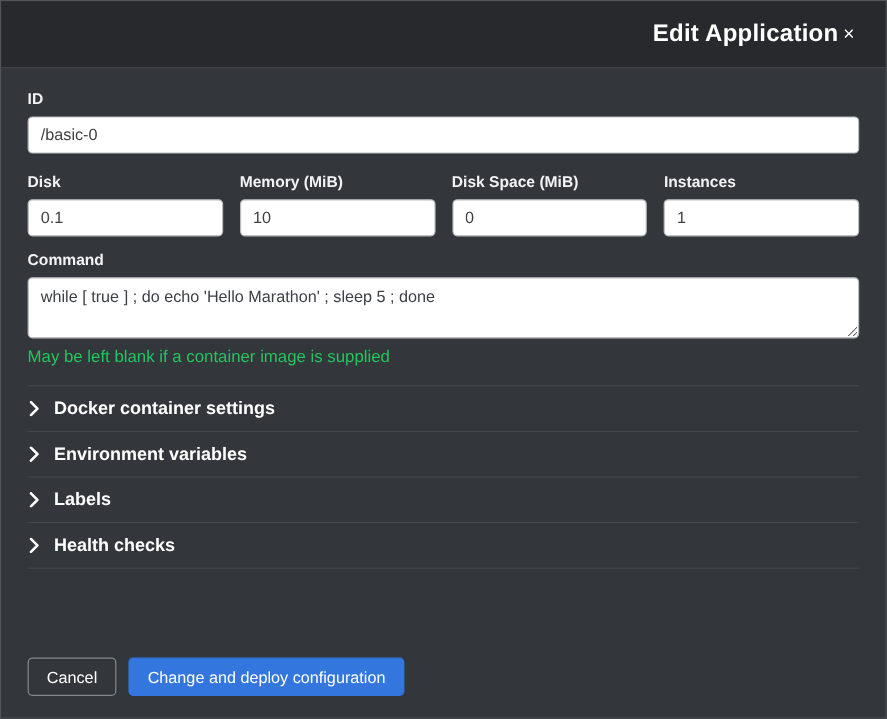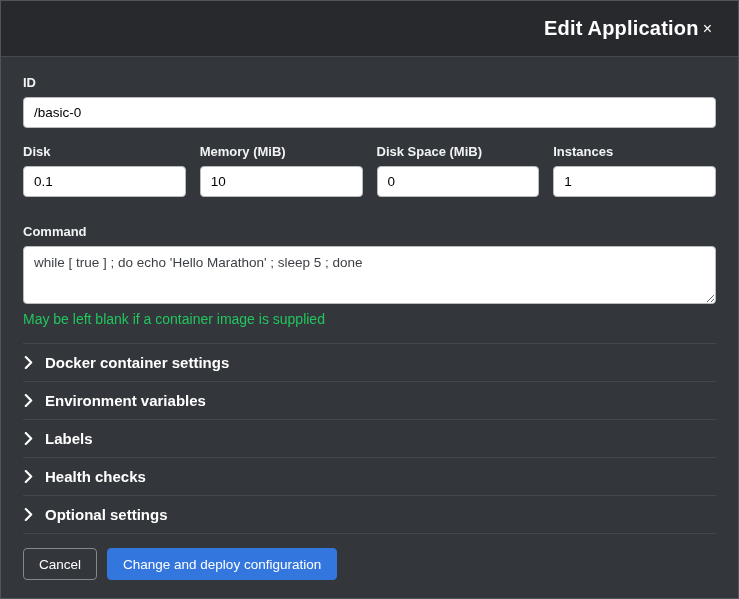--- a/index.html
+++ b/index.html
@@ -57,33 +57,33 @@
     margin-bottom: 7px;
   }
   .text-input {
     width: 100%;
     height: 31px;
     background: #ffffff;
     border: 1px solid #b9bbbe;
     border-radius: 4px;
     padding: 0 10px;
     font-size: 13.5px;
-    color: #000000;
+    color: #404040;
     font-family: "Liberation Sans", sans-serif;
   }
   .grid4 {
     display: grid;
     grid-template-columns: repeat(4, 1fr);
     gap: 14px;
     margin-top: 16px;
   }
-  .command-field { margin-top: 27px; }
+  .command-field { margin-top: 12px; }
   .command-textarea {
     width: 100%;
-    height: 58px;
+    height: 51px;
     background: #ffffff;
     border: 1px solid #b9bbbe;
     border-radius: 4px;
     padding: 8px 10px;
     font-size: 13.5px;
     color: #3c3f44;
     font-family: "Liberation Sans", sans-serif;
     resize: vertical;
     display: block;
   }
@@ -217,28 +217,20 @@
 
       <div class="section-row">
         <span class="chevron">
           <svg width="9" height="13" viewBox="0 0 8 12">
               <path d="M1.5 1l5 5-5 5" fill="none" stroke="#ffffff" stroke-width="2" stroke-linecap="round" stroke-linejoin="round"></path>
             </svg>
         </span>
         <span class="section-label">Health checks</span>
       </div>
 
-      <div class="section-row">
-        <span class="chevron">
-          <svg width="9" height="13" viewBox="0 0 8 12">
-              <path d="M1.5 1l5 5-5 5" fill="none" stroke="#ffffff" stroke-width="2" stroke-linecap="round" stroke-linejoin="round"></path>
-            </svg>
-        </span>
-        <span class="section-label">Optional settings</span>
-      </div>
 
     </div>
 
   </div>
 
   <div class="modal-footer">
     <button class="btn btn-secondary">Cancel</button>
     <button class="btn btn-primary">Change and deploy configuration</button>
   </div>
 

